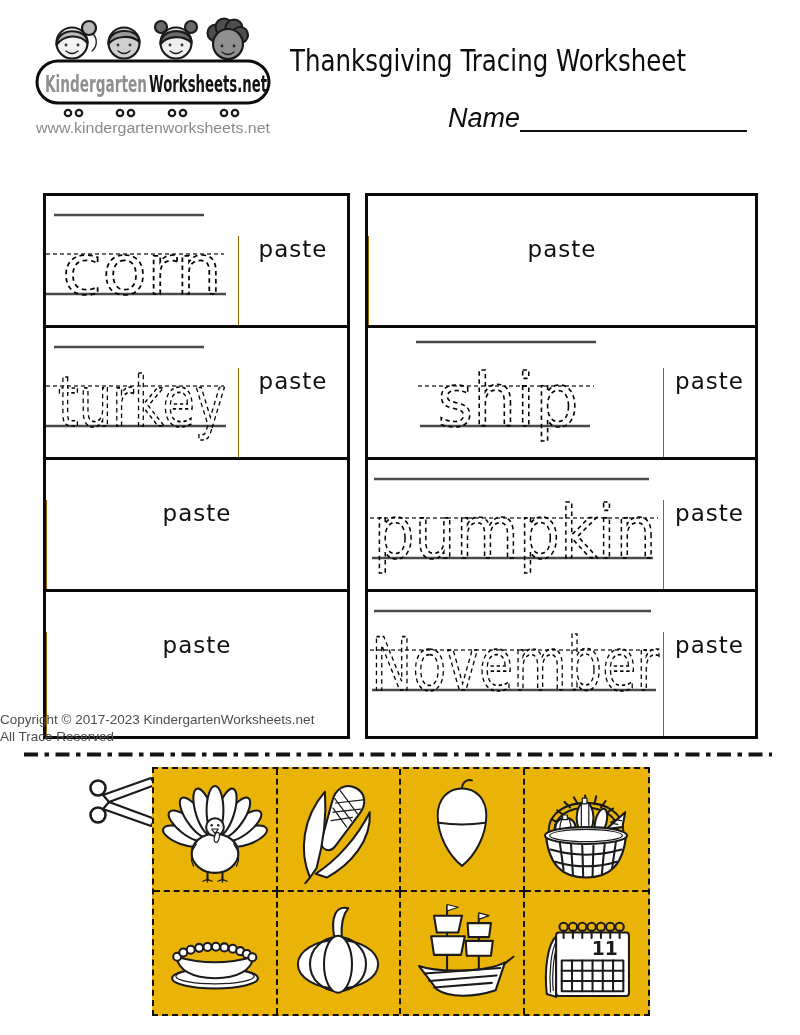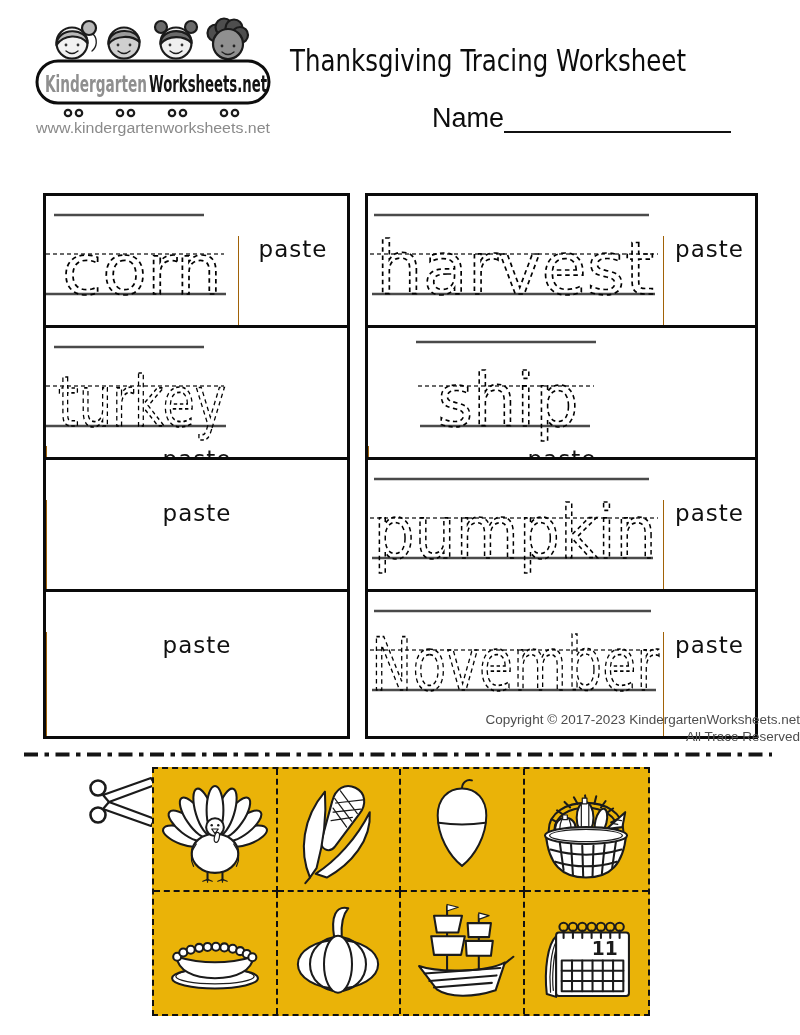--- a/index.html
+++ b/index.html
@@ -3,47 +3,47 @@
 <meta charset="utf-8">
 <style>
   html,body{margin:0;padding:0;background:#ffffff;}
   .page{position:relative;width:800px;height:1035px;background:#fff;overflow:hidden;
         font-family:"Liberation Sans",sans-serif;color:#0d0d0d;}
 
   
   .logo-svg{position:absolute;left:34px;top:12px;}
   .title-svg{position:absolute;left:283px;top:38px;}
   .title-text{font-family:"DejaVu Sans",sans-serif;font-size:31px;fill:#0c0c0c;}
-  .name-line{position:absolute;left:432px;top:104px;display:flex;align-items:flex-end;}
+  .name-line{position:absolute;left:448px;top:104px;display:flex;align-items:center;font-style:italic;}
   .name-text{font-family:"Liberation Sans",sans-serif;font-size:27px;color:#0d0d0d;line-height:29px;}
   .name-underline{display:inline-block;width:227px;height:24px;border-bottom:2.5px solid #111;}
   .instruction{position:absolute;left:0;top:159px;width:800px;text-align:center;
                font-size:19px;color:#0d0d0d;}
 
   
   .cell{position:absolute;height:150px;border:3px solid #0a0a0a;background:#fff;
         display:flex;box-sizing:border-box;}
   .lcol{left:43px;width:307px;}
   .rcol{left:365px;width:393px;}
-  .row1{top:193px;} .row2{top:325px;flex-direction:column;} .row3{top:457px;} .row4{top:589px;}
+  .row1{top:193px;} .row2{top:325px;} .row3{top:457px;} .row4{top:589px;}
   .word-area{position:relative;height:100%;}
   .lcol .word-area{width:192px;}
   .rcol .word-area{width:295px;}
   .trace-svg{position:absolute;left:0;top:0;overflow:visible;display:block;}
   .guide-solid{stroke:#4a4a4a;stroke-width:2.4;}
   .guide-dash{stroke:#383838;stroke-width:1.6;stroke-dasharray:4 3;}
   .trace-word{font-family:"DejaVu Sans",sans-serif;fill:none;stroke:#000;
               stroke-width:1.7;stroke-dasharray:4.5 3.6;}
   .lcol .trace-word{font-size:70px;}
   .rcol .trace-word{font-size:73px;}
   .paste-area{flex:1;border-left:1px solid #a16207;display:flex;align-items:flex-start;justify-content:center;margin-top:40px;}
   .paste-label{font-family:"DejaVu Sans",sans-serif;font-size:23px;color:#101010;letter-spacing:1px;}
 
   
-  .copyright{position:absolute;left:0;top:711px;width:800px;text-align:right;
+  .copyright{position:absolute;left:0;top:711px;width:800px;text-align:left;
              font-size:13.5px;line-height:17px;color:#4d4d4d;}
   .cutline-svg{position:absolute;left:20px;top:750px;}
   .scissors-svg{position:absolute;left:88px;top:775px;}
   .cut-grid{position:absolute;left:152px;top:767px;width:498px;height:249px;
             display:grid;grid-template-columns:repeat(4,1fr);grid-template-rows:1fr 1fr;
             border:2px dashed #101010;box-sizing:border-box;background:#eab308;}
   .cut-cell{border-right:2px dashed #101010;border-bottom:2px dashed #101010;
             display:flex;align-items:center;justify-content:center;}
   .cut-cell:nth-child(4n){border-right:none;}
   .cut-cell:nth-child(n+5){border-bottom:none;}
@@ -139,28 +139,20 @@
         <line class="guide-solid" x1="0" y1="98" x2="180" y2="98"></line>
         <text class="trace-word" x="96" y="98" text-anchor="middle" textLength="160" lengthAdjust="spacingAndGlyphs">corn</text>
       </svg>
     </div>
     <div class="paste-area">
       <span class="paste-label">paste</span>
     </div>
   </div>
 
   <div class="cell rcol row1">
-    <div class="word-area">
-      <svg class="trace-svg" width="295" height="119">
-        <line class="guide-solid" x1="6" y1="19" x2="281" y2="19"></line>
-        <line class="guide-dash" x1="2" y1="58" x2="290" y2="58"></line>
-        <line class="guide-solid" x1="4" y1="98" x2="287" y2="98"></line>
-        <text class="trace-word" x="147" y="98" text-anchor="middle" textLength="278" lengthAdjust="spacingAndGlyphs">harvest</text>
-      </svg>
-    </div>
     <div class="paste-area">
       <span class="paste-label">paste</span>
     </div>
   </div>
 
   <div class="cell lcol row2">
     <div class="word-area">
       <svg class="trace-svg" width="192" height="119">
         <line class="guide-solid" x1="8" y1="19" x2="158" y2="19"></line>
         <line class="guide-dash" x1="0" y1="58" x2="178" y2="58"></line>

